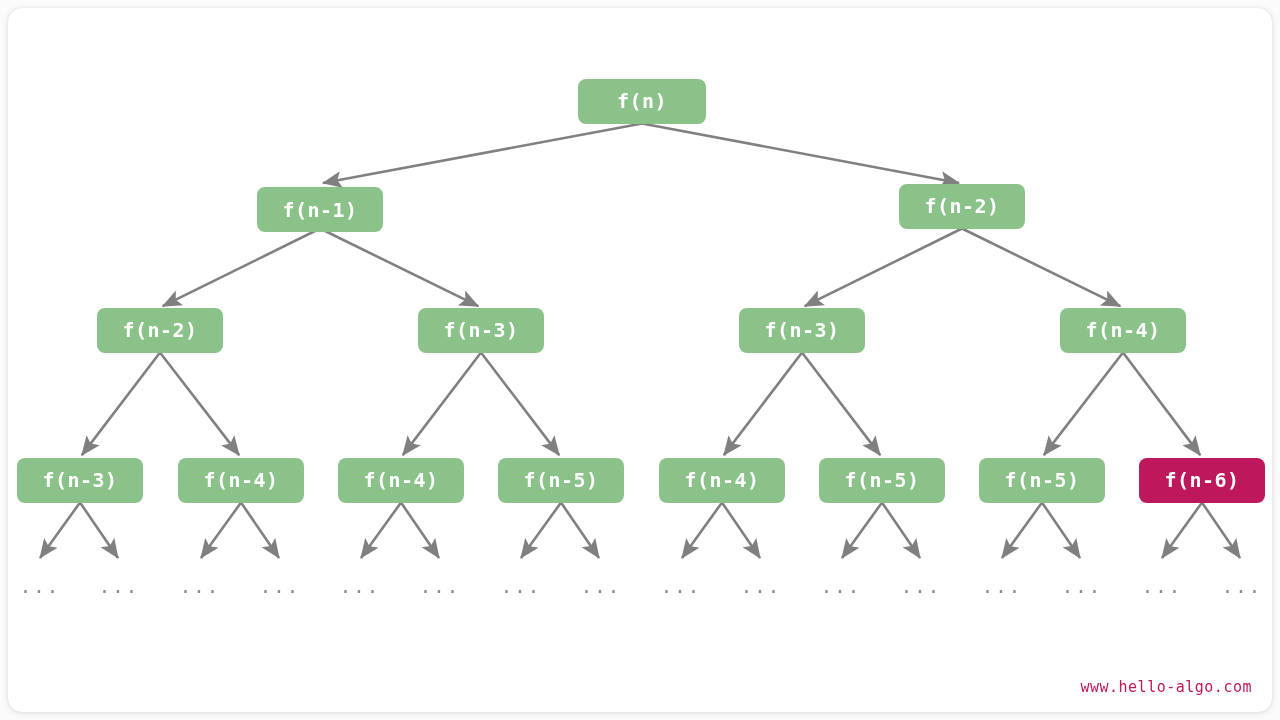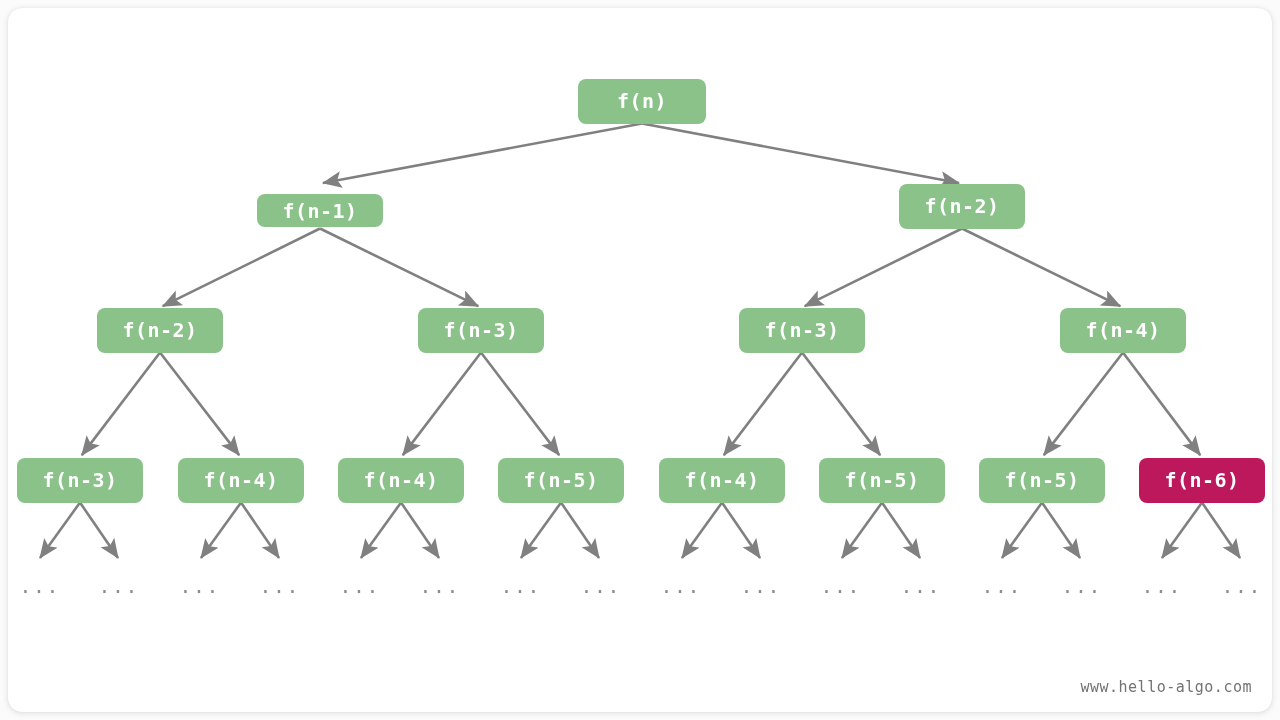--- a/index.html
+++ b/index.html
@@ -59,21 +59,21 @@
     font-size: 19px;
     letter-spacing: 2px;
     line-height: 1;
     transform: translate(-50%, -50%);
     white-space: nowrap;
   }
   #watermark {
     position: absolute;
     right: 28px;
     bottom: 24px;
-    color: #737373;
+    color: #be185d;
     font-family: "DejaVu Sans Mono", monospace;
     font-size: 15px;
     letter-spacing: 0.5px;
   }
 </style>
 </head>
 <body>
 
 <div id="card">
   <div id="stage">
@@ -115,21 +115,21 @@
           <line x1="882" y1="502.5" x2="920" y2="558" stroke="#808080" stroke-width="2.6" marker-end="url(#arrow)"></line>
           <line x1="1042" y1="502.5" x2="1002" y2="558" stroke="#808080" stroke-width="2.6" marker-end="url(#arrow)"></line>
           <line x1="1042" y1="502.5" x2="1080" y2="558" stroke="#808080" stroke-width="2.6" marker-end="url(#arrow)"></line>
           <line x1="1202" y1="502.5" x2="1162" y2="558" stroke="#808080" stroke-width="2.6" marker-end="url(#arrow)"></line>
           <line x1="1202" y1="502.5" x2="1240" y2="558" stroke="#808080" stroke-width="2.6" marker-end="url(#arrow)"></line>
         </g>
     </svg>
 
     <div id="node-layer">
         <div class="node" style="left: 578px; top: 78.5px; width: 128px; height: 45px; background: rgb(138, 194, 138); color: rgb(255, 255, 255);">f(n)</div>
-        <div class="node" style="left: 257px; top: 194px; width: 126px; height: 33px; background: rgb(138, 194, 138); color: rgb(255, 255, 255);">f(n-1)</div>
+        <div class="node" style="left: 257px; top: 187px; width: 126px; height: 45px; background: rgb(138, 194, 138); color: rgb(255, 255, 255);">f(n-1)</div>
         <div class="node" style="left: 899px; top: 183.5px; width: 126px; height: 45px; background: rgb(138, 194, 138); color: rgb(255, 255, 255);">f(n-2)</div>
         <div class="node" style="left: 97px; top: 307.5px; width: 126px; height: 45px; background: rgb(138, 194, 138); color: rgb(255, 255, 255);">f(n-2)</div>
         <div class="node" style="left: 418px; top: 307.5px; width: 126px; height: 45px; background: rgb(138, 194, 138); color: rgb(255, 255, 255);">f(n-3)</div>
         <div class="node" style="left: 739px; top: 307.5px; width: 126px; height: 45px; background: rgb(138, 194, 138); color: rgb(255, 255, 255);">f(n-3)</div>
         <div class="node" style="left: 1060px; top: 307.5px; width: 126px; height: 45px; background: rgb(138, 194, 138); color: rgb(255, 255, 255);">f(n-4)</div>
         <div class="node" style="left: 17px; top: 457.5px; width: 126px; height: 45px; background: rgb(138, 194, 138); color: rgb(255, 255, 255);">f(n-3)</div>
         <div class="node" style="left: 178px; top: 457.5px; width: 126px; height: 45px; background: rgb(138, 194, 138); color: rgb(255, 255, 255);">f(n-4)</div>
         <div class="node" style="left: 338px; top: 457.5px; width: 126px; height: 45px; background: rgb(138, 194, 138); color: rgb(255, 255, 255);">f(n-4)</div>
         <div class="node" style="left: 498px; top: 457.5px; width: 126px; height: 45px; background: rgb(138, 194, 138); color: rgb(255, 255, 255);">f(n-5)</div>
         <div class="node" style="left: 659px; top: 457.5px; width: 126px; height: 45px; background: rgb(138, 194, 138); color: rgb(255, 255, 255);">f(n-4)</div>

